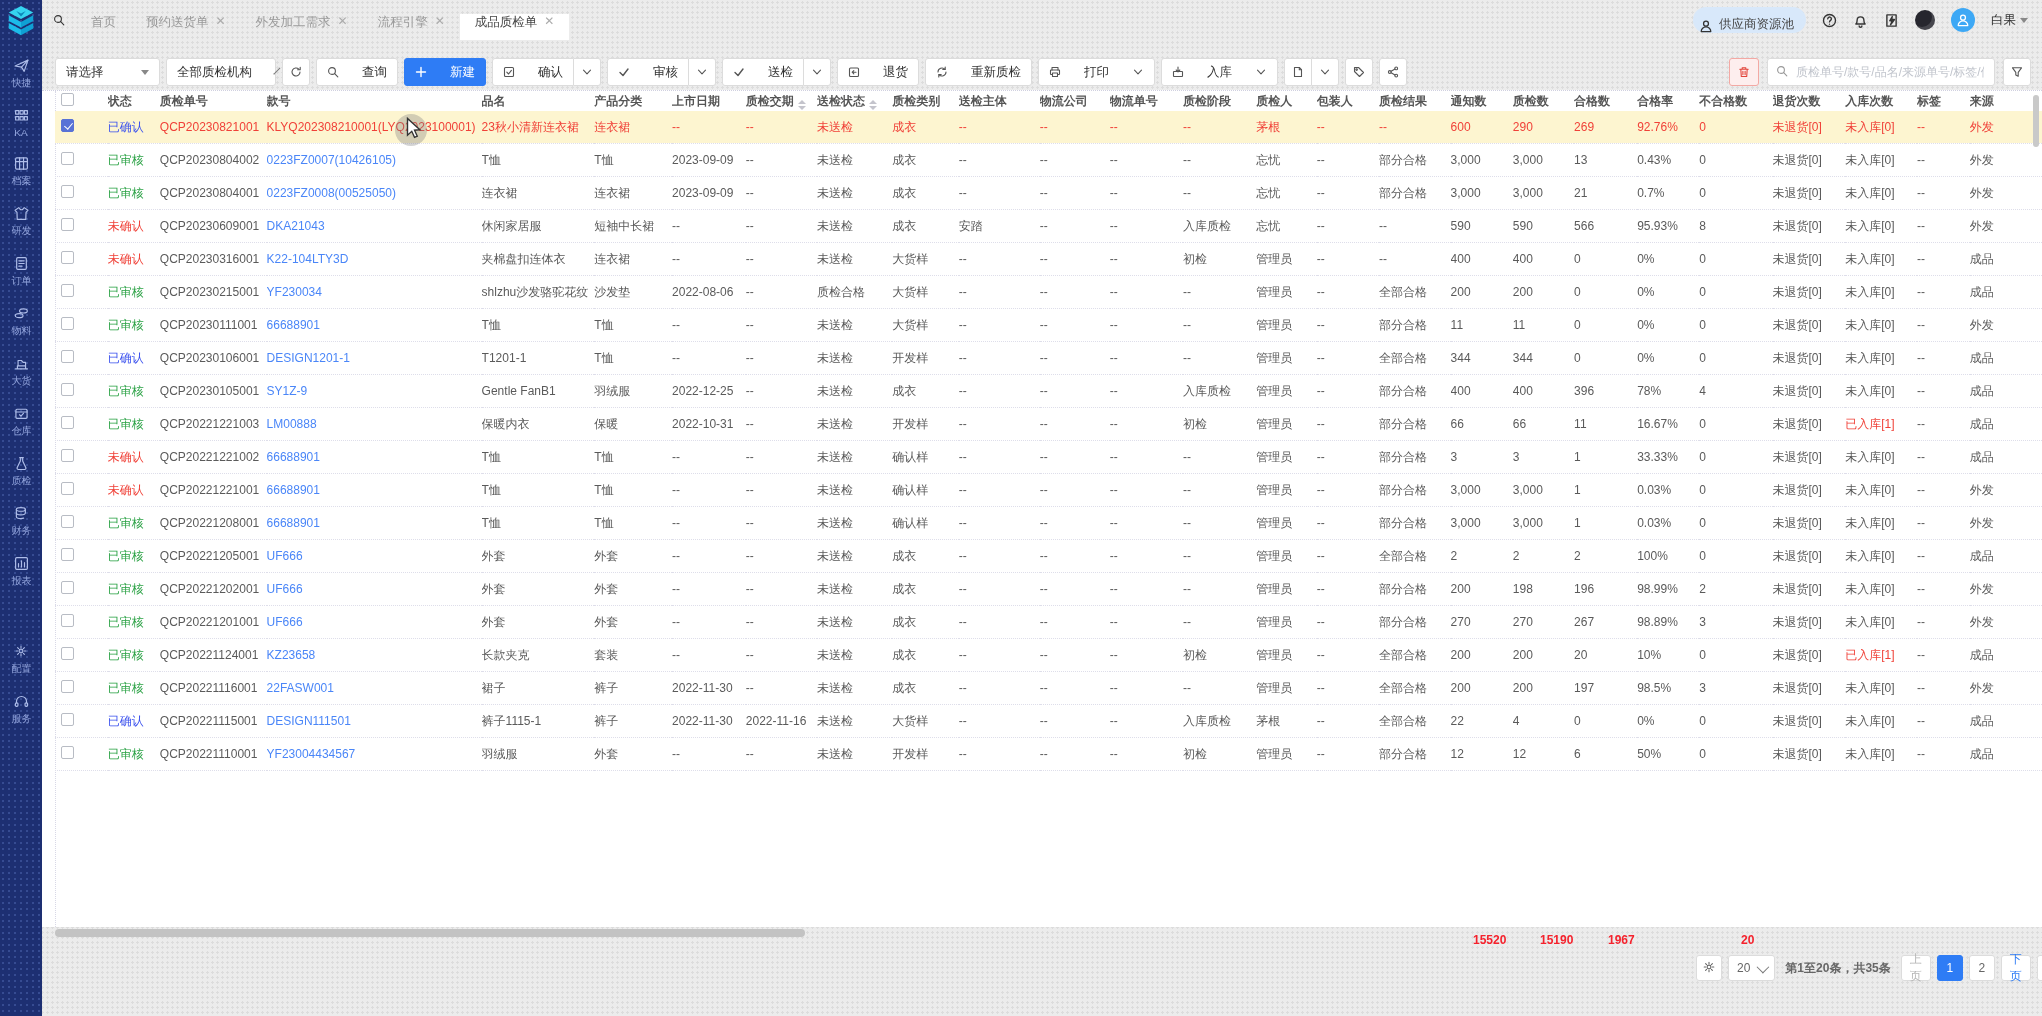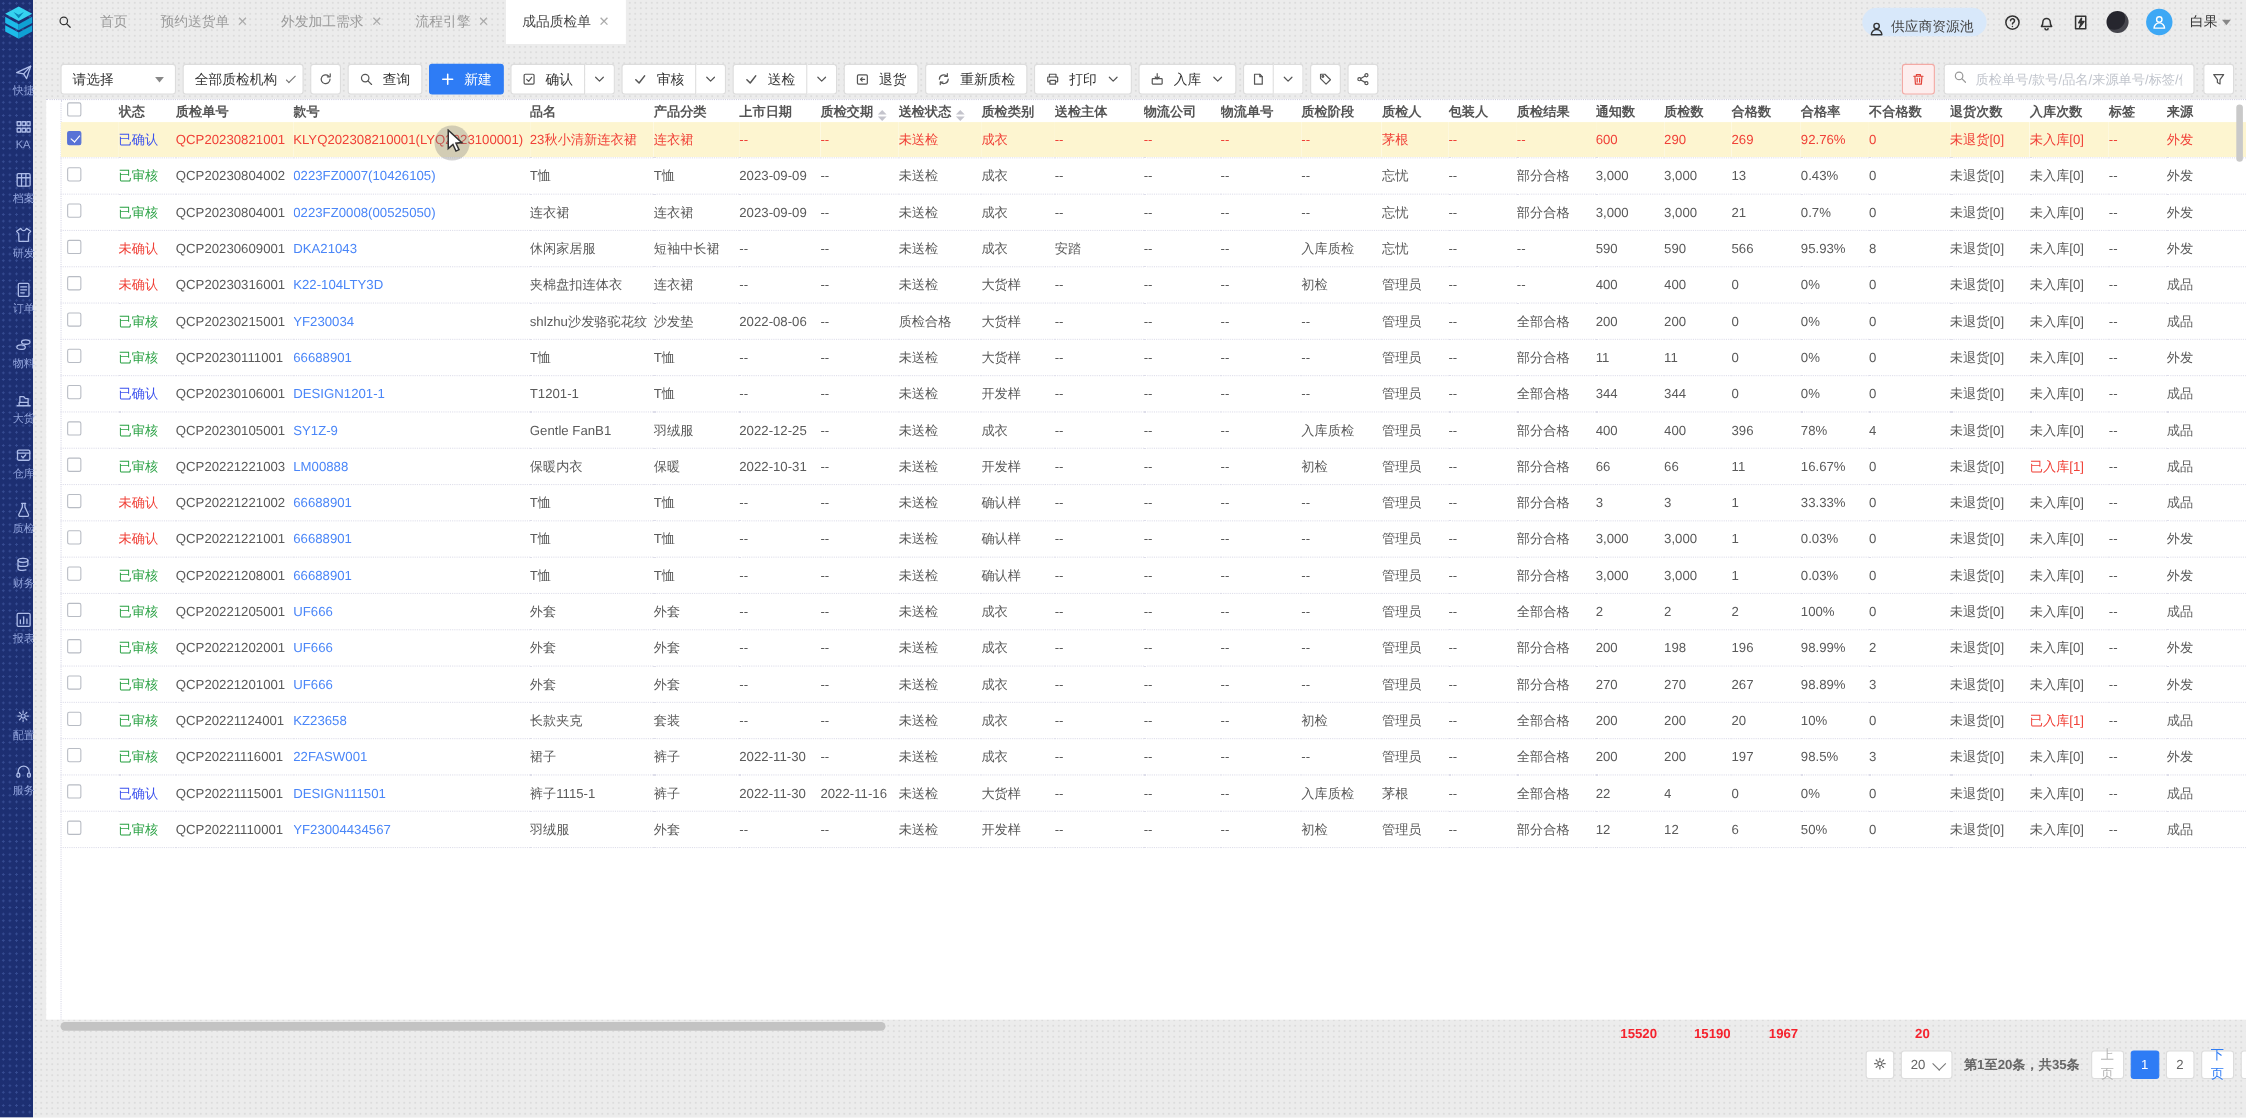--- a/index.html
+++ b/index.html
@@ -2,47 +2,47 @@
 <html><head>
 <meta charset="utf-8">
 <style>
   html,body{margin:0;padding:0;}
   body{width:2042px;height:1016px;overflow:hidden;position:relative;
        font-family:"Liberation Sans","DejaVu Sans",sans-serif;
        background-color:#ececec;
        background-image:radial-gradient(#dcdcdc 1px,transparent 1.2px);
        background-size:5px 5px;color:#555;}
   
-  #sidebar{position:absolute;left:0;top:0;width:30px;height:1016px;z-index:5;
+  #sidebar{position:absolute;left:0;top:0;width:42px;height:1016px;z-index:5;
        background-color:#1d2f72;
        background-image:radial-gradient(rgba(120,150,230,.28) 1px,transparent 1.2px);
        background-size:6px 6px;}
   #logo{width:34px;height:34px;margin:4px auto 10px;display:block;}
   .sb-item{width:42px;padding:9px 0 8px;display:flex;flex-direction:column;align-items:center;gap:3px;cursor:pointer;}
   .sb-item .ic{color:#aebde9;height:16px;display:flex;align-items:center;}
   .sb-item .lb{font-size:10.5px;color:#93a5dd;transform:scale(.95);white-space:nowrap;}
   .sb-gap{height:38px;}
   
   #tabbar{position:absolute;left:42px;right:0;top:0;height:40px;display:flex;align-items:stretch;}
   #tab-search{width:34px;display:flex;align-items:center;justify-content:center;color:#333;}
-  .tab{display:flex;align-items:center;gap:7px;padding:0 15px;font-size:12.5px;color:#9a9a9a;cursor:pointer;white-space:nowrap;}
+  .tab{display:flex;gap:7px;padding:0 15px;font-size:12.5px;color:#9a9a9a;cursor:pointer;white-space:nowrap;margin-top:14px;}
   .tab .x{font-size:12px;color:#ababab;}
   .tab.active{background:#fff;color:#444;}
   
   #topright{position:absolute;top:7px;right:14px;display:flex;align-items:center;gap:16px;height:26px;z-index:6;}
   #vendor-pool{display:flex;align-items:flex-end;gap:6px;background:#d8e8fa;border-radius:13px;height:26px;padding:0 12px 0 6px;font-size:12.5px;color:#444;cursor:pointer;}
   .tr-ic{color:#333;display:flex;align-items:center;cursor:pointer;}
   #moon{width:20px;height:20px;border-radius:50%;background:#26262e;box-shadow:inset -3px -3px 0 rgba(255,255,255,.15);cursor:pointer;}
   #avatar{width:24px;height:24px;border-radius:50%;background:#3da8f5;display:flex;align-items:center;justify-content:center;color:#fff;cursor:pointer;}
   #username{display:flex;align-items:center;gap:4px;font-size:12.5px;color:#333;cursor:pointer;}
   .caret{width:0;height:0;border-left:4px solid transparent;border-right:4px solid transparent;border-top:5px solid #888;}
   
   #toolbar{position:absolute;left:55px;top:58px;display:flex;gap:6px;align-items:center;z-index:4;}
   .btn{height:28px;box-sizing:border-box;background:#fff;border:1px solid #dcdcdc;border-radius:3px;
-       display:inline-flex;align-items:center;gap:9px;padding:0 10px;font-size:12.5px;color:#333;cursor:pointer;white-space:nowrap;}
+       display:inline-flex;align-items:center;gap:23px;padding:0 10px;font-size:12.5px;color:#333;cursor:pointer;white-space:nowrap;}
   .btn .bi{display:flex;align-items:center;color:#555;}
   .btn.primary{background:#2e7cf5;border-color:#2e7cf5;color:#fff;}
   .btn.primary .bi{color:#fff;}
   .split{display:inline-flex;}
   .split .btn.main{border-radius:3px 0 0 3px;}
   .split .btn.dd{border-radius:0 3px 3px 0;border-left:none;padding:0 7px;color:#666;}
   .sel{justify-content:space-between;cursor:pointer;}
   .sel .caret{margin-left:14px;}
   .chev{width:8px;height:8px;border-right:1.4px solid #777;border-bottom:1.4px solid #777;transform:rotate(45deg) translateY(-2px);}
   .iconbtn{padding:0 7px;}

